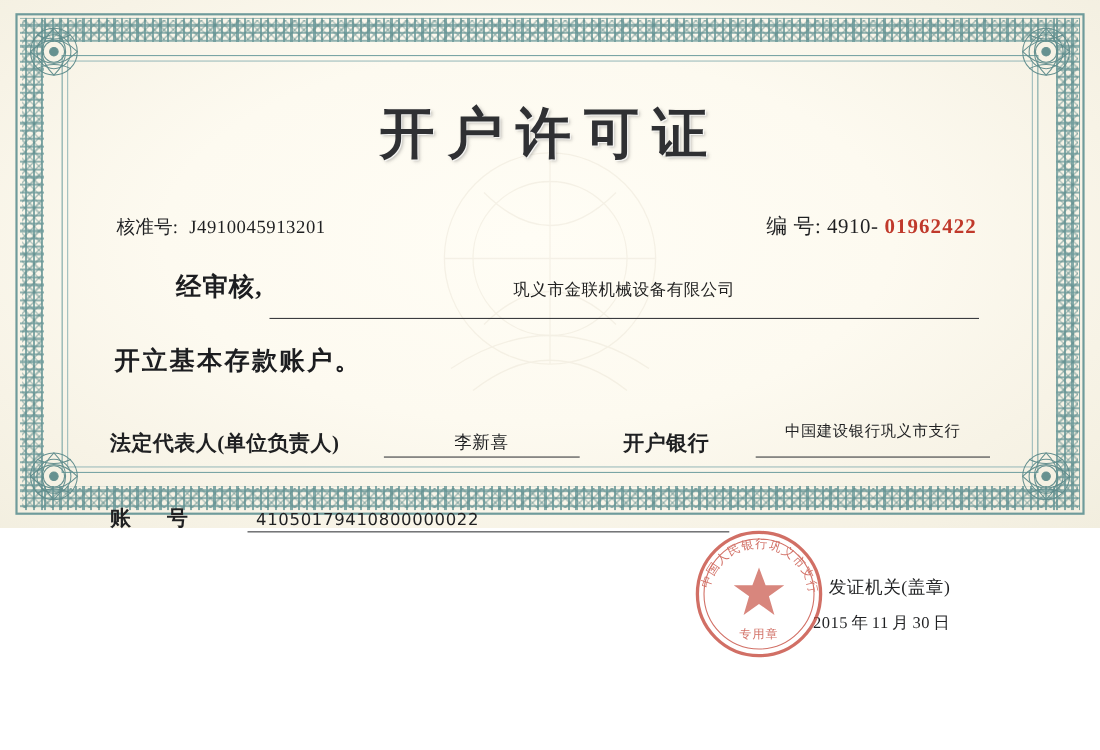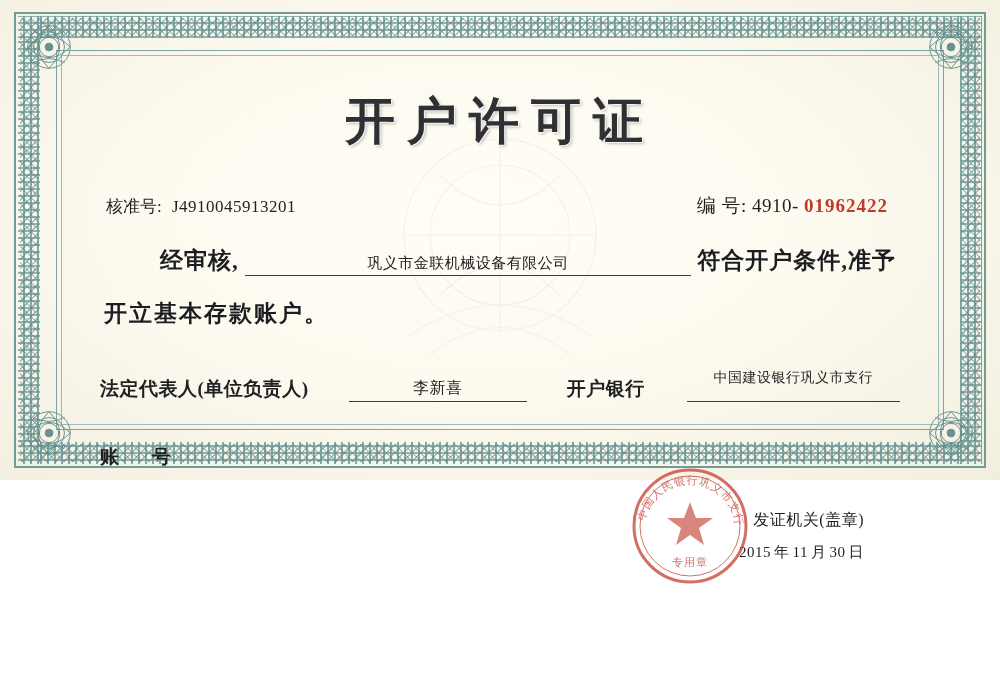--- a/index.html
+++ b/index.html
@@ -165,21 +165,21 @@
   .indent { display: inline-block; width: 56px; }
   .fill {
     position: relative;
     flex: 1;
     margin: 0 6px;
     border-bottom: 1px solid #3b3c3f;
     text-align: center;
     font-size: 15px;
     font-weight: 400;
     letter-spacing: 0.5px;
-    padding-bottom: 2px;
+    padding-bottom: 16px;
     color: #222;
     font-family: Liberation Sans, sans-serif;
   }
   .body-line2 {
     margin-top: 22px;
     padding: 0 26px;
     font-size: 23px;
     font-weight: 700;
     letter-spacing: 2px;
     color: #1c1d20;
@@ -353,33 +353,33 @@
         <span class="lbl">编 号:</span>
         <span>4910-</span>
         <span class="serial-num">01962422</span>
       </div>
     </div>
 
     <div class="body-line">
       <span class="indent"></span>
       <span>经审核,</span>
       <span class="fill">巩义市金联机械设备有限公司</span>
-      <span>符合开户条件,准予</span>
     </div>
     <div class="body-line2">开立基本存款账户。</div>
 
     <div class="row row-rep">
       <span class="lbl">法定代表人(单位负责人)</span>
       <span class="rep-fill">李新喜</span>
       <span class="lbl">开户银行</span>
       <span class="bank-fill">中国建设银行巩义市支行</span>
     </div>
 
     <div class="row row-acct">
       <span class="lbl acct-lbl">账 号</span>
+      <span class="acct-fill">41050179410800000022</span>
     </div>
 
     <div class="issuer">
       <div class="issuer-line">发证机关(盖章)</div>
       <div class="date-line">
         <span class="num">2015</span><span>年</span><span class="num">11</span><span>月</span><span class="num">30</span><span>日</span>
       </div>
 
       <svg class="seal" viewBox="0 0 128 128">
         <circle cx="64" cy="64" r="56" fill="none" stroke="#c0392b" stroke-width="3"></circle>

